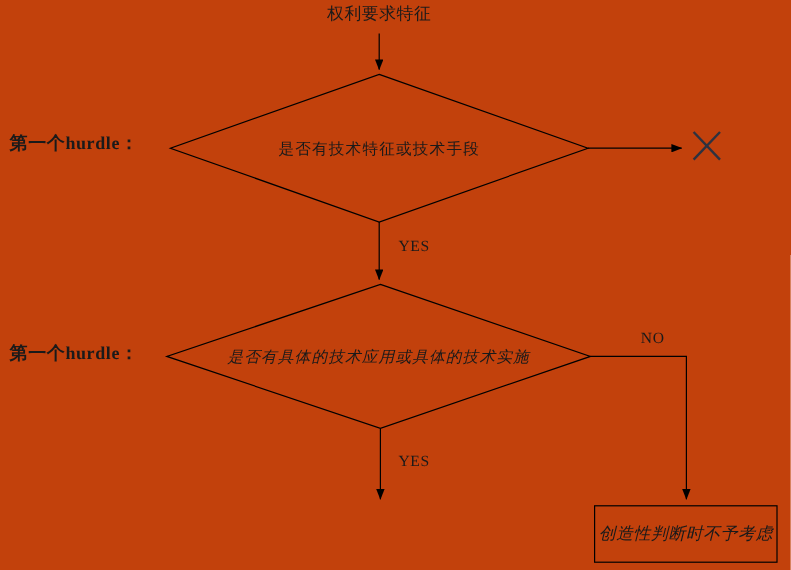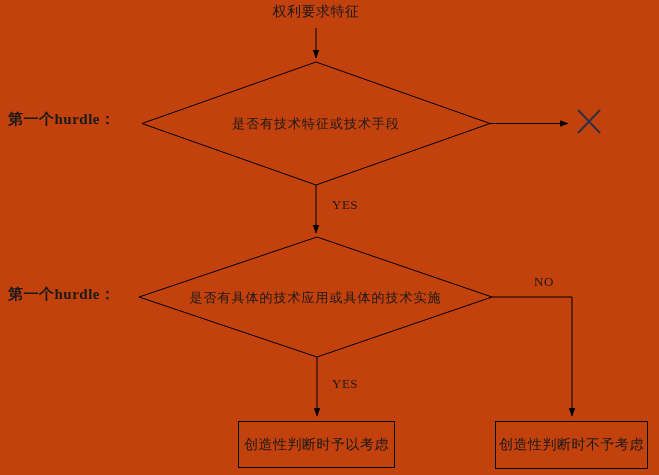--- a/index.html
+++ b/index.html
@@ -20,33 +20,33 @@
   }
   .hurdle-label {
     left: 8px; font-size: 15px; font-weight: bold; letter-spacing: 0.5px;
   }
   .hurdle-1 { top: 110px; }
   .hurdle-2 { top: 285px; }
   .diamond-text {
     text-align: center; font-size: 13px; letter-spacing: 1px;
   }
   .diamond-text-1 { left: 142px; top: 115px; width: 348px; }
-  .diamond-text-2 { left: 139px; top: 289px; width: 353px; }
+  .diamond-text-2 { left: 139px; top: 289px; width: 353px; font-style: italic; }
   .branch-label { font-size: 13px; letter-spacing: 0.5px; }
   .yes-1 { left: 332px; top: 197px; }
   .yes-2 { left: 332px; top: 376px; }
   .no-1  { left: 519px; top: 274px; margin-left: 15px; }
   .outcome-box {
     border: 1px solid #000000;
     display: flex; align-items: center; justify-content: center;
     font-size: 14px; letter-spacing: 0.5px;
     box-sizing: border-box;
   }
   .outcome-left  { left: 238px; top: 421px; width: 157px; height: 47px; }
-  .outcome-right { left: 495px; top: 421px; width: 153px; height: 48px; }
+  .outcome-right { left: 495px; top: 421px; width: 153px; height: 48px; font-style: italic; }
 </style>
 </head>
 <body>
 
 <div class="canvas">
 
   <svg class="flow" width="659" height="475" viewBox="0 0 659 475">
     <defs>
       <marker id="ah" markerWidth="9" markerHeight="7" refX="8.5" refY="3.5" orient="auto">
         <path d="M0,0 L9,3.5 L0,7 Z" fill="#000000"></path>
@@ -82,17 +82,16 @@
   <div class="abs branch-label yes-1">YES</div>
 
   <div class="abs hurdle-label hurdle-2">第一个hurdle：</div>
 
   <div class="abs diamond-text diamond-text-2">是否有具体的技术应用或具体的技术实施</div>
 
   <div class="abs branch-label no-1">NO</div>
 
   <div class="abs branch-label yes-2">YES</div>
 
-  <div class="abs outcome-box outcome-left">创造性判断时予以考虑</div>
 
   <div class="abs outcome-box outcome-right">创造性判断时不予考虑</div>
 
 </div>
 
 </body></html>

